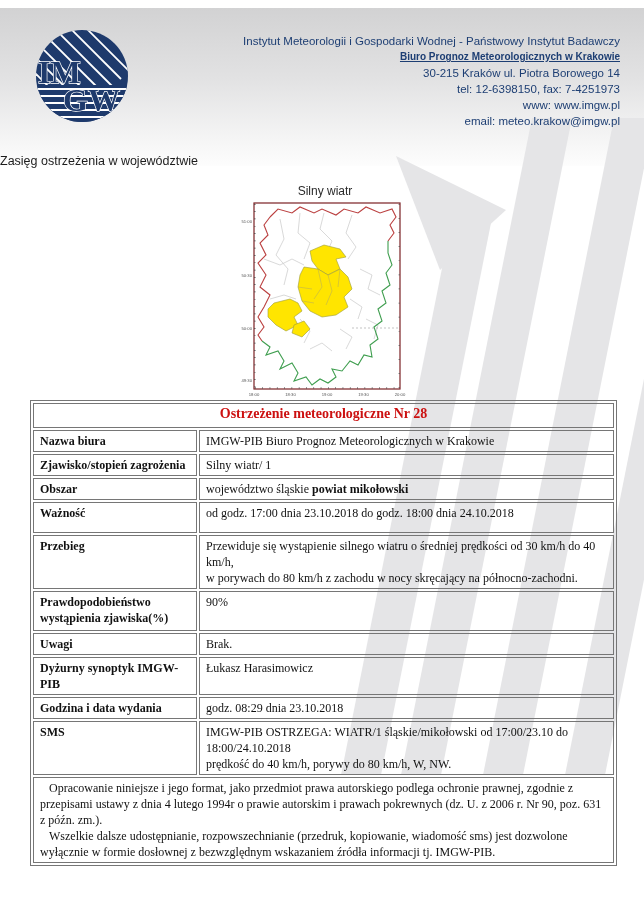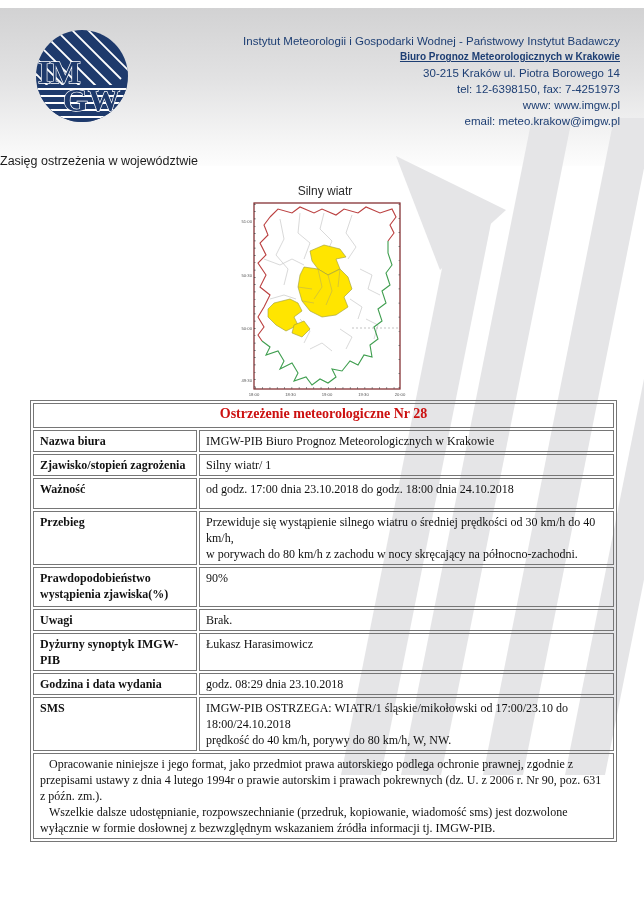--- a/index.html
+++ b/index.html
@@ -164,20 +164,24 @@
         <td class="title-cell" colspan="2">Ostrzeżenie meteorologiczne Nr 28</td>
       </tr>
       <tr style="height:21px">
         <td class="lbl">Nazwa biura</td>
         <td class="val">IMGW-PIB Biuro Prognoz Meteorologicznych w Krakowie</td>
       </tr>
       <tr style="height:20px">
         <td class="lbl">Zjawisko/stopień zagrożenia</td>
         <td class="val">Silny wiatr/ 1</td>
       </tr>
+      <tr style="height:20px">
+        <td class="lbl">Obszar</td>
+        <td class="val"><span>województwo śląskie </span><b>powiat mikołowski</b></td>
+      </tr>
       <tr style="height:31px">
         <td class="lbl">Ważność</td>
         <td class="val">od godz. 17:00 dnia 23.10.2018 do godz. 18:00 dnia 24.10.2018</td>
       </tr>
       <tr style="height:36px">
         <td class="lbl">Przebieg</td>
         <td class="val">Przewiduje się wystąpienie silnego wiatru o średniej prędkości od 30 km/h do 40 km/h,
 w porywach do 80 km/h z zachodu w nocy skręcający na północno-zachodni.</td>
       </tr>
       <tr style="height:40px">

